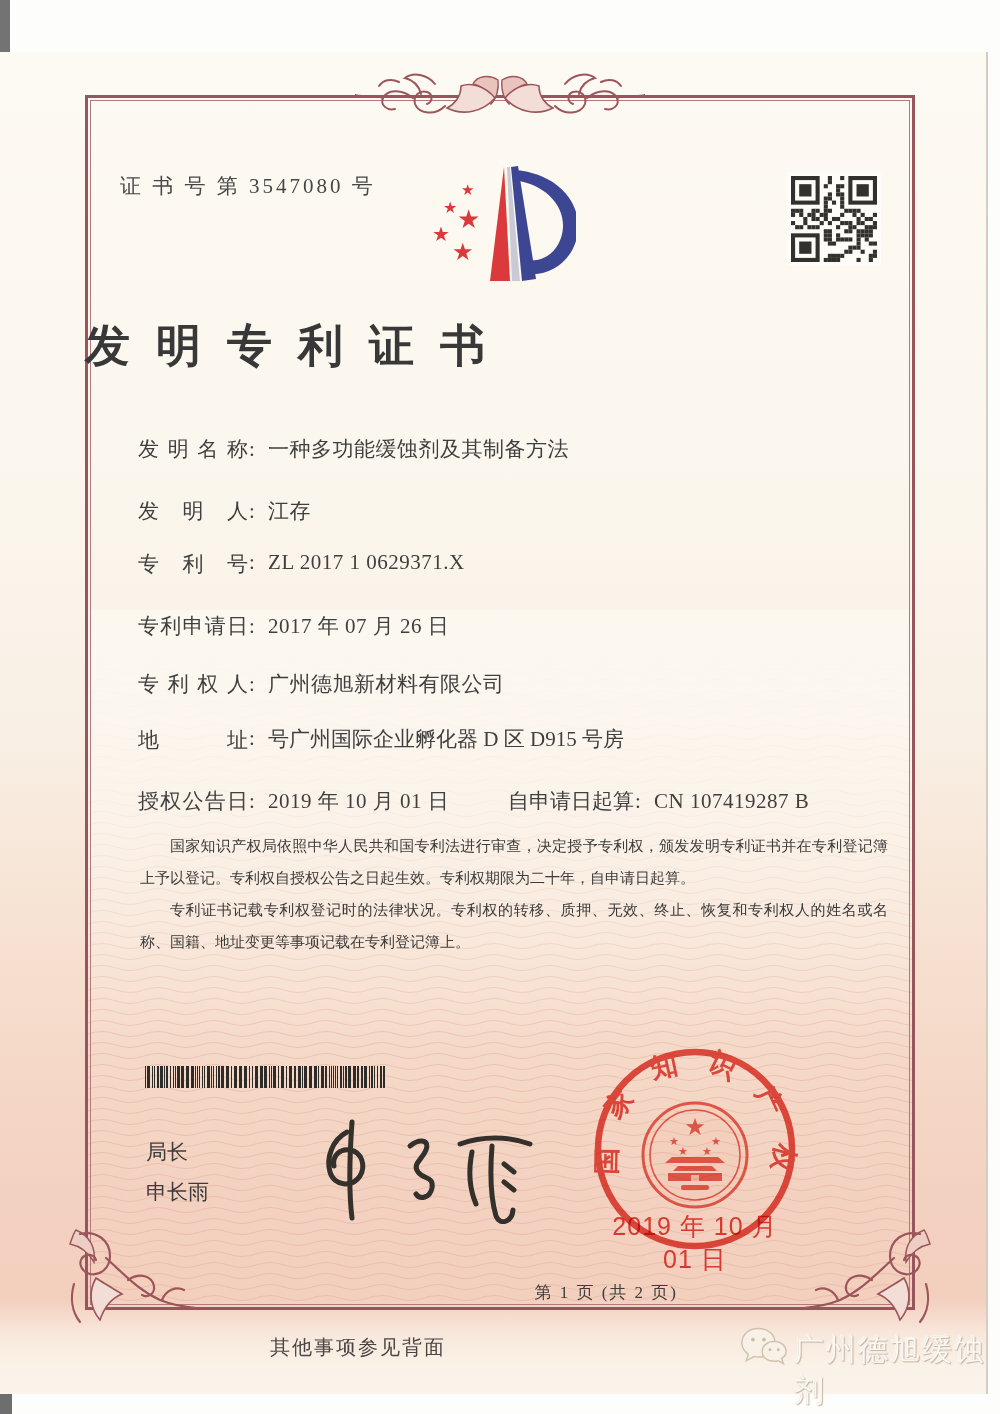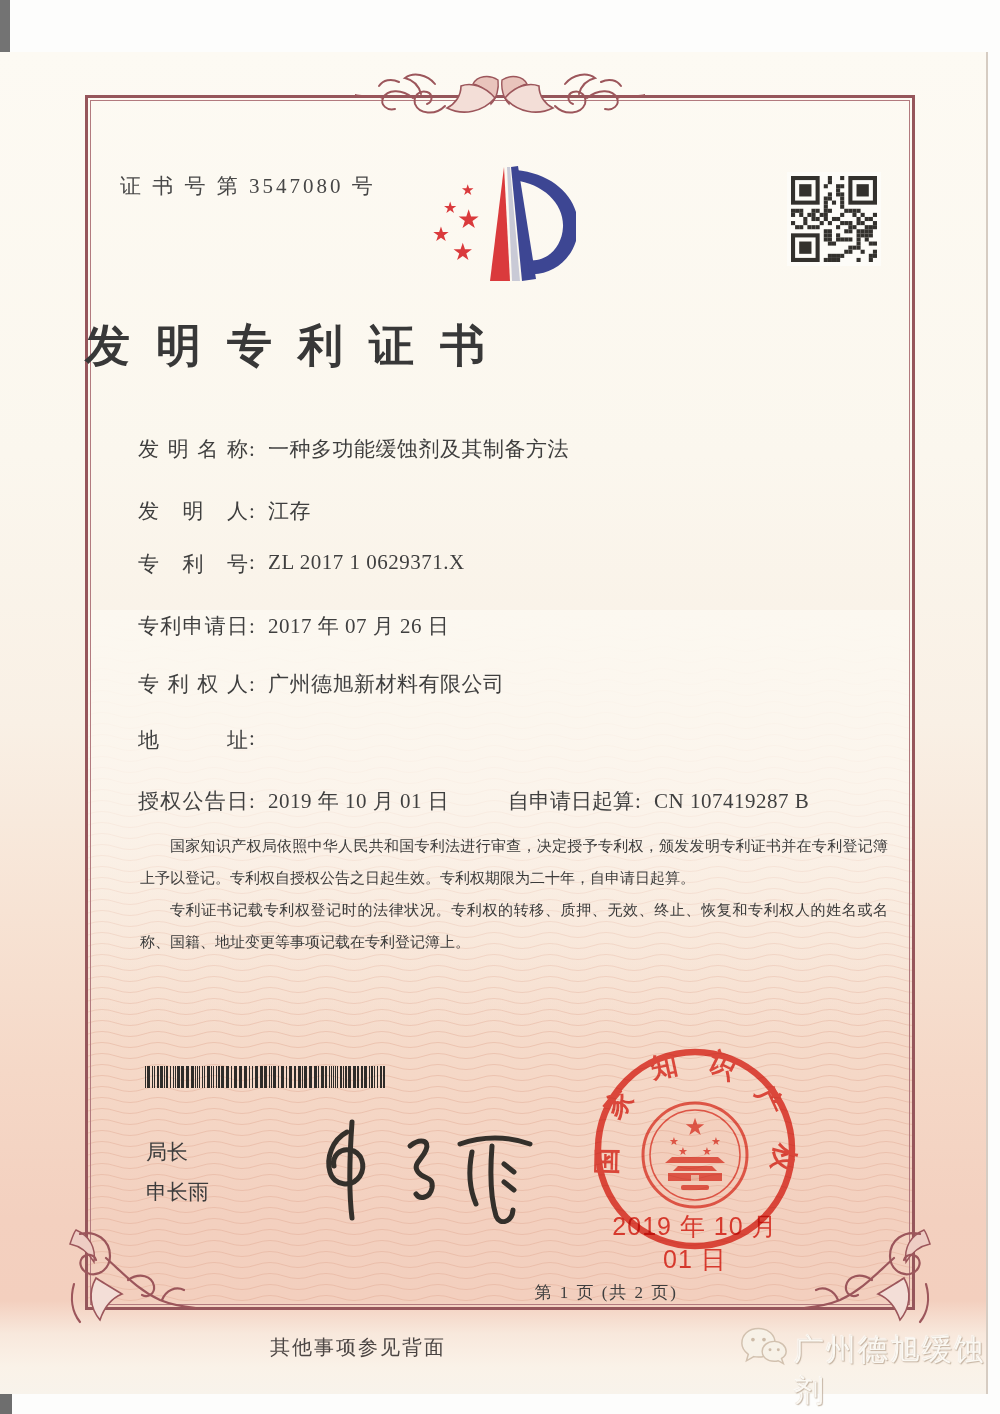--- a/index.html
+++ b/index.html
@@ -354,21 +354,21 @@
       <span>权</span>
       <span>人</span>
     </span><span class="colon">:</span>
   <span class="val">广州德旭新材料有限公司</span>
 </div>
 <div class="row" style="top:726px;">
   <span class="jchars">
       <span>地</span>
       <span>址</span>
     </span><span class="colon">:</span>
-  <span class="addr-val"></span>
+  <span class="addr-val"><span>号广州国际企业孵化器 D 区 D915 号房</span></span>
 </div>
 <div class="row" style="top:787px;">
   <span class="jchars">
       <span>授</span>
       <span>权</span>
       <span>公</span>
       <span>告</span>
       <span>日</span>
     </span><span class="colon">:</span>
   <span class="val">2019 年 10 月 01 日</span>

